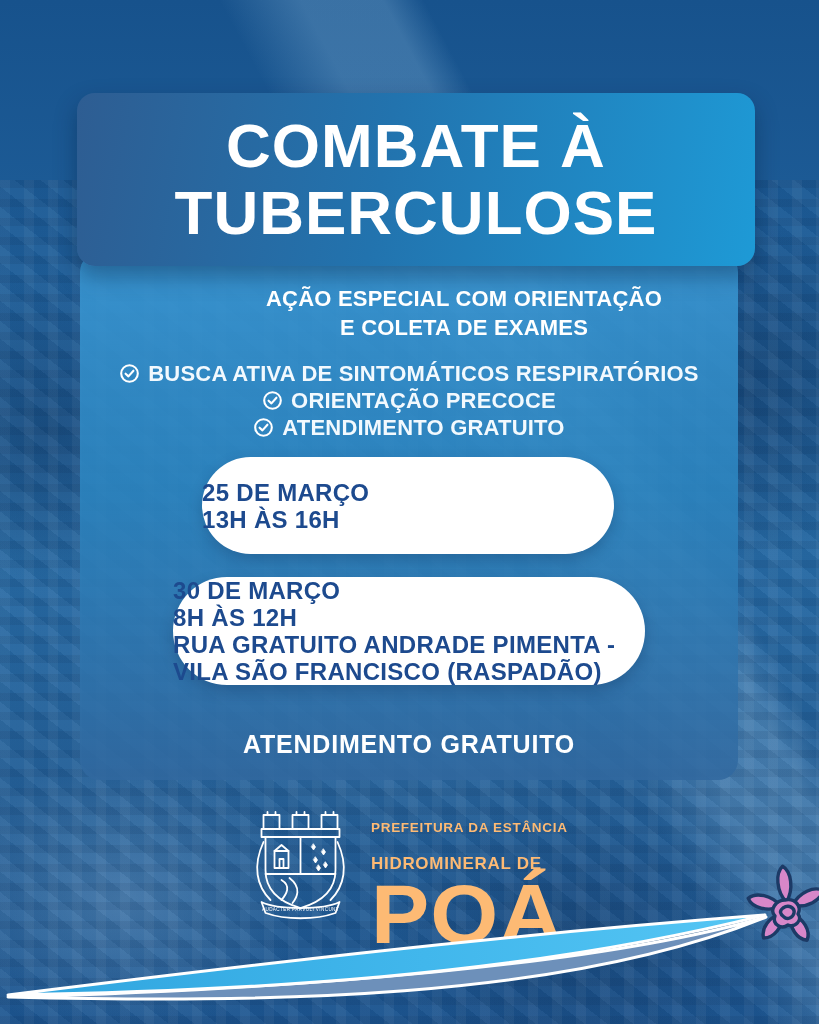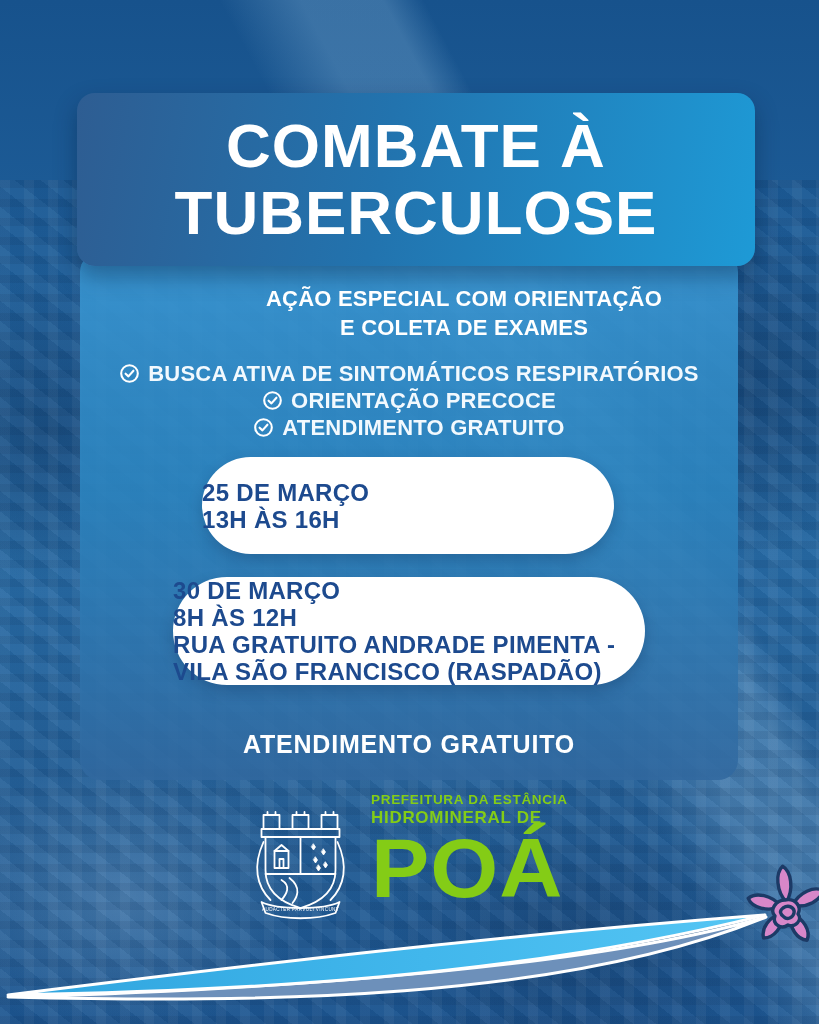--- a/index.html
+++ b/index.html
@@ -67,23 +67,23 @@
     text-align:center;box-shadow:0 6px 14px rgba(10,40,80,0.25);
   }
   .pill-1{left:202px;top:457px;width:412px;height:97px;border-radius:60px;}
   .pill-2{left:173px;top:577px;width:472px;height:108px;border-radius:66px;}
   .footer-note{
     position:absolute;left:80px;top:730px;width:658px;z-index:4;
     text-align:center;color:#ffffff;font-weight:bold;font-size:25px;letter-spacing:0.8px;
   }
   
   .crest{position:absolute;left:254px;top:810px;width:93px;height:110px;z-index:4;}
-  .branding-text{position:absolute;left:371px;top:792px;z-index:4;color:#84cc16;}
+  .branding-text{position:absolute;left:371px;top:820px;z-index:4;color:#fdba74;}
   .org-line1{font-weight:bold;font-size:13.5px;letter-spacing:0.7px;}
-  .org-line2{font-weight:bold;font-size:17px;letter-spacing:0.7px;margin-top:1px;}
+  .org-line2{font-weight:bold;font-size:17px;letter-spacing:0.7px;margin-top:19px;}
   .city-name{
     font-weight:900;font-size:84px;line-height:0.82;margin-top:6px;letter-spacing:1px;
     transform:scaleX(1.04);transform-origin:left center;
   }
   
   .waves{position:absolute;left:0;top:905px;width:819px;height:119px;z-index:5;}
   .orchid{position:absolute;left:744px;top:856px;width:86px;height:96px;z-index:6;}
 </style>
 </head>
 <body>

